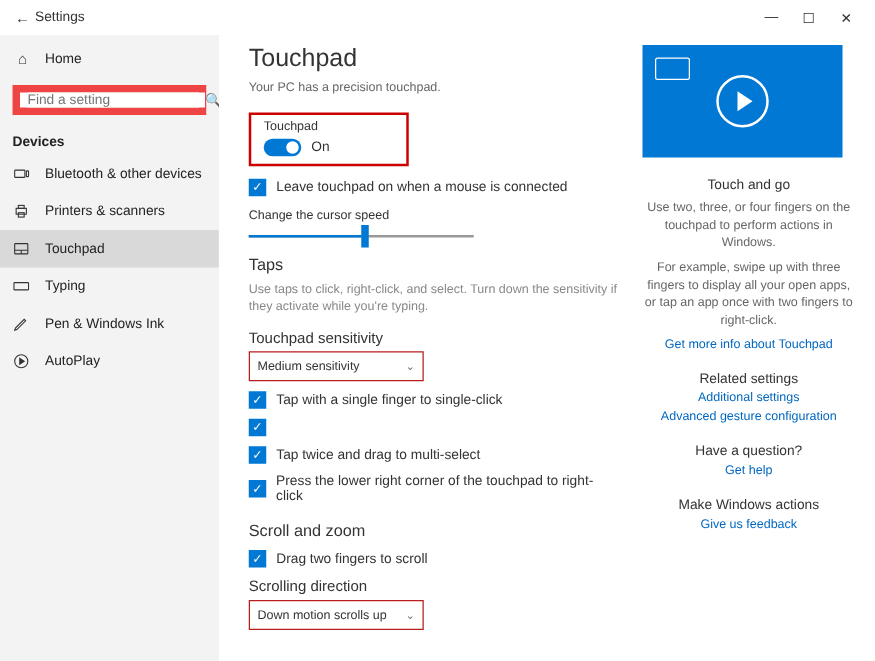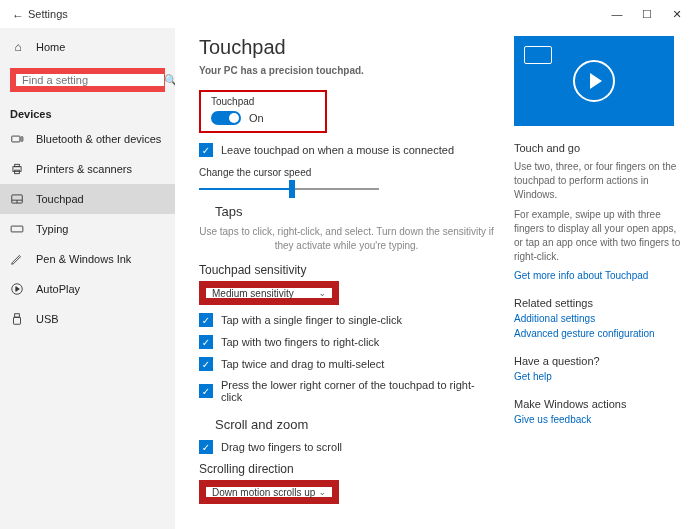--- a/index.html
+++ b/index.html
@@ -13,38 +13,38 @@
 .sidebar { width: 175px; background: #f3f3f3; padding: 4px 0; overflow-y: auto; }
 .nav-item { display: flex; align-items: center; height: 30px; padding: 0 10px; gap: 10px; cursor: pointer; color: #222; }
 .nav-item.selected { background: #d9d9d9; }
 .nav-item .icon { width: 16px; text-align: center; font-size: 12px; color: #333; }
 .nav-item .label { font-size: 11px; text-align: right; }
 .search { margin: 6px 10px; height: 24px; border: 6px solid #ef4444; display: flex; align-items: center; padding: 0 6px; background: #fff; }
 .search input { border: none; outline: none; flex: 1; font-size: 11px; }
 .section-header { padding: 10px 10px 4px; font-size: 11px; font-weight: 600; color: #222; }
 .main { flex: 1; display: flex; padding: 8px 16px 0 24px; overflow-y: auto; }
 .content { flex: 1; padding-right: 20px; }
-.rightcol { width: 170px; }
+.rightcol { width: 170px; text-align: center; }
 h1 { font-size: 20px; font-weight: 400; margin-bottom: 6px; }
-.sub { font-size: 10px; color: #666; margin-bottom: 14px; font-weight: bold; }
-h2 { font-size: 13px; font-weight: 400; margin: 14px 16px 6px; }
-.desc { font-size: 10px; color: #888; margin-bottom: 10px; line-height: 1.4; text-align: center; }
+.sub { font-size: 10px; color: #666; margin-bottom: 14px; }
+h2 { font-size: 13px; font-weight: 400; margin: 14px 0 6px; }
+.desc { font-size: 10px; color: #888; margin-bottom: 10px; line-height: 1.4; }
 .toggle-box { border: 2px solid #cc0000; padding: 4px 10px 6px; width: 128px; margin-bottom: 10px; }
 .toggle-label { font-size: 10px; margin-bottom: 4px; }
 .toggle { display: flex; align-items: center; gap: 8px; text-align: right; }
 .toggle-switch { width: 30px; height: 14px; border-radius: 7px; background: #0078d4; position: relative; }
 .toggle-switch::after { content:''; position:absolute; width:10px; height:10px; border-radius:50%; background:#fff; top:2px; right:2px; }
 .chk { display: flex; align-items: center; gap: 8px; margin: 8px 0; }
 .cb { width: 14px; height: 14px; background: #0078d4; display: flex; align-items: center; justify-content: center; color: #fff; font-size: 10px; }
 .slider-label { font-size: 10px; margin-top: 10px; }
 .slider { width: 180px; height: 2px; background: #999; margin: 10px 0 10px; position: relative; }
 .slider::before { content:''; position:absolute; left:0; top:0; height:2px; width:50%; background:#0078d4; }
 .slider .thumb { position:absolute; width:6px; height:18px; background:#0078d4; top:-8px; left:50%; }
 .field-label { font-size: 12px; margin: 6px 0 4px; }
-.select { border: 7px solid #b91c1c; height: 24px; display: flex; align-items: center; padding: 0 6px; width: 140px; font-size: 10px; justify-content: space-between; }
+.select { border: 1px solid #b91c1c; height: 24px; display: flex; align-items: center; padding: 0 6px; width: 140px; font-size: 10px; justify-content: space-between; }
 .select .chev { font-size: 9px; color: #666; }
 .rh { font-size: 11px; font-weight: 400; margin-top: 16px; margin-bottom: 4px; }
 .rlink { color: #0067c0; font-size: 10px; margin: 4px 0; display: block; cursor: pointer; }
 .rtext { font-size: 10px; color: #666; line-height: 1.4; margin: 6px 0; }
 .hero { width: 160px; height: 90px; background: #0078d4; display: flex; align-items: center; justify-content: center; position: relative; }
 .hero .dev { position:absolute; left:10px; top:10px; width:28px; height:18px; border:1.5px solid #fff; border-radius:2px; }
 .hero .play { width:42px; height:42px; border:2px solid #fff; border-radius:50%; display:flex; align-items:center; justify-content:center; }
 .hero .tri { width:0; height:0; border-left:12px solid #fff; border-top:8px solid transparent; border-bottom:8px solid transparent; margin-left:3px; }
 svg { display:block; }
 </style>
@@ -123,29 +123,20 @@
     </div>
     <div class="nav-item">
       <span class="icon">
         <svg width="14" height="14" viewBox="0 0 24 24" fill="none" stroke="#333" stroke-width="1.5">
             <circle cx="12" cy="12" r="9"></circle>
             <polygon points="10,8 16,12 10,16" fill="#333"></polygon>
           </svg>
       </span>
       <span class="label">AutoPlay</span>
     </div>
-    <div class="nav-item">
-      <span class="icon">
-        <svg width="14" height="14" viewBox="0 0 24 24" fill="none" stroke="#333" stroke-width="1.5">
-            <rect x="8" y="3" width="8" height="6"></rect>
-            <rect x="6" y="9" width="12" height="12" rx="1"></rect>
-          </svg>
-      </span>
-      <span class="label">USB</span>
-    </div>
   </div>
 
   <div class="main">
     <div class="content">
       <h1>Touchpad</h1>
       <div class="sub">Your PC has a precision touchpad.</div>
 
       <div class="toggle-box">
         <div class="toggle-label">Touchpad</div>
         <div class="toggle">
@@ -172,21 +163,20 @@
         <span>Medium sensitivity</span>
         <span class="chev">⌄</span>
       </div>
 
       <div class="chk">
         <div class="cb">✓</div>
         <span>Tap with a single finger to single-click</span>
       </div>
       <div class="chk">
         <div class="cb">✓</div>
-        <span>Tap with two fingers to right-click</span>
       </div>
       <div class="chk">
         <div class="cb">✓</div>
         <span>Tap twice and drag to multi-select</span>
       </div>
       <div class="chk">
         <div class="cb">✓</div>
         <span>Press the lower right corner of the touchpad to right-click</span>
       </div>
 

